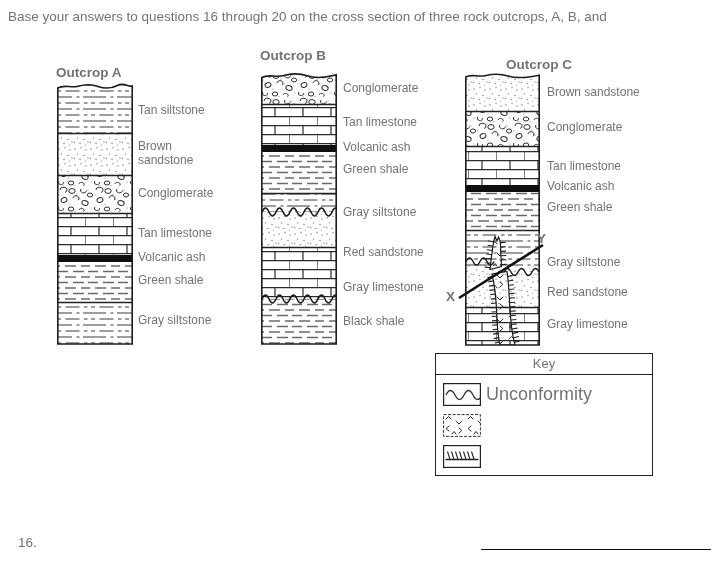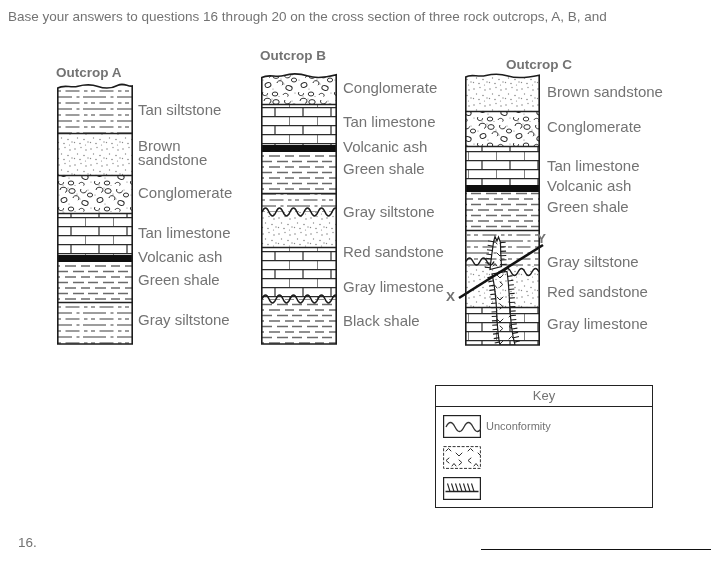--- a/index.html
+++ b/index.html
@@ -1,28 +1,28 @@
 <!DOCTYPE html>
 <html><head>
 <meta charset="utf-8">
 <style>
   html,body{margin:0;padding:0;background:#fff;}
   #page{position:relative;width:720px;height:561px;background:#fff;overflow:hidden;
         font-family:"Liberation Sans",sans-serif;color:#737373;}
   .hdr{position:absolute;left:8px;top:7px;font-size:13.5px;line-height:19px;}
   .hdr span{display:block;}
   .otitle{position:absolute;font-size:13.5px;font-weight:bold;white-space:nowrap;}
-  .lbl{position:absolute;font-size:15px;line-height:14px;}
+  .lbl{position:absolute;font-size:12px;line-height:14px;}
   .faultlbl{position:absolute;font-size:13.5px;font-weight:bold;}
   .keybox{position:absolute;left:435px;top:353px;width:218px;height:123px;
-          border:1.6px solid #222;box-sizing:border-box;background:#fff;margin-top:32px;}
+          border:1.6px solid #222;box-sizing:border-box;background:#fff;}
   .keytitle{position:absolute;left:0;top:0;width:100%;height:20px;border-bottom:1.6px solid #222;
             text-align:center;font-size:13px;line-height:20px;}
   .keyrow-sym{position:absolute;left:7px;}
-  .keyrow-lbl{position:absolute;left:50px;font-size:11px;line-height:23px;white-space:nowrap;}
+  .keyrow-lbl{position:absolute;left:50px;font-size:18px;line-height:23px;white-space:nowrap;}
   .q{position:absolute;top:535px;font-size:13.5px;white-space:nowrap;}
   .answerline{position:absolute;left:481px;top:533px;width:230px;height:16px;
               border-bottom:1.4px solid #111;}
   svg{position:absolute;}
 </style>
 </head>
 <body>
 
 <div id="page">
 

